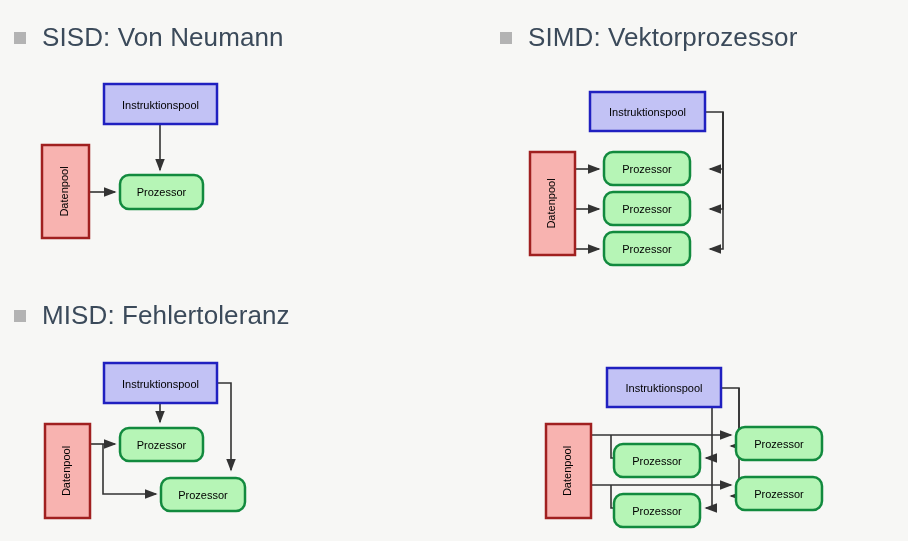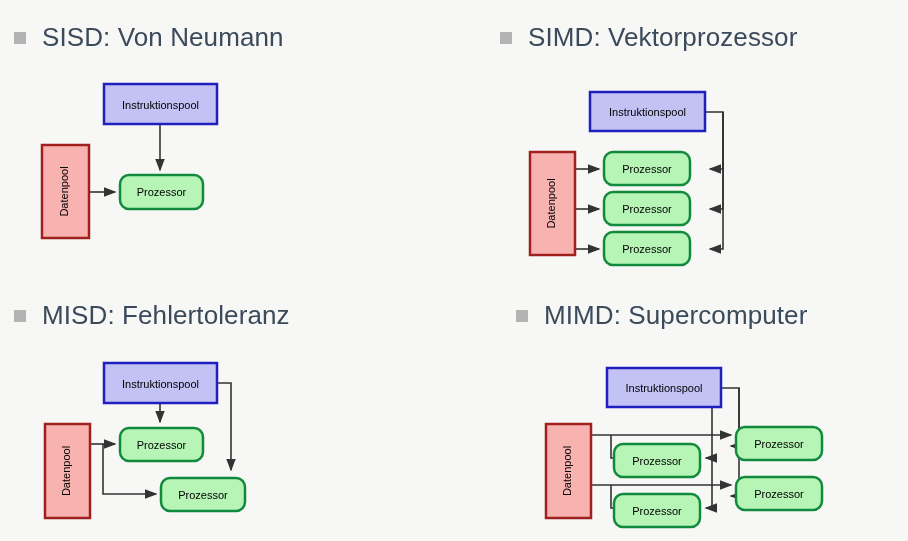--- a/index.html
+++ b/index.html
@@ -182,24 +182,20 @@
         <text x="161.5" y="169" text-anchor="middle">Prozessor</text>
       </g>
       <g>
         <rect x="161" y="198" width="84" height="33" rx="9" ry="9" fill="#b6f5b6" stroke="#128a3e" stroke-width="2.5"></rect>
         <text x="203" y="219" text-anchor="middle">Prozessor</text>
       </g>
     </svg>
   </div>
 
   <div class="quadrant q-br">
-    <div class="heading" style="left:62px; top:20px;">
-      <span class="bullet"></span>
-      <span class="heading-text">MIMD: Supercomputer</span>
-    </div>
 
     <svg class="diagram" width="454" height="261">
       <defs>
         <marker id="ah4" markerWidth="8" markerHeight="8" refX="7" refY="3" orient="auto" markerUnits="strokeWidth">
           <path d="M0,0 L8,3 L0,6 z" fill="#333333"></path>
         </marker>
       </defs>
 
       <path d="M267,108 L285,108 L285,166 L277,166" fill="none" stroke="#333333" stroke-width="1.6" marker-end="url(#ah4)"></path>
       <path d="M285,108 L285,216 L277,216" fill="none" stroke="#333333" stroke-width="1.6" marker-end="url(#ah4)"></path>

